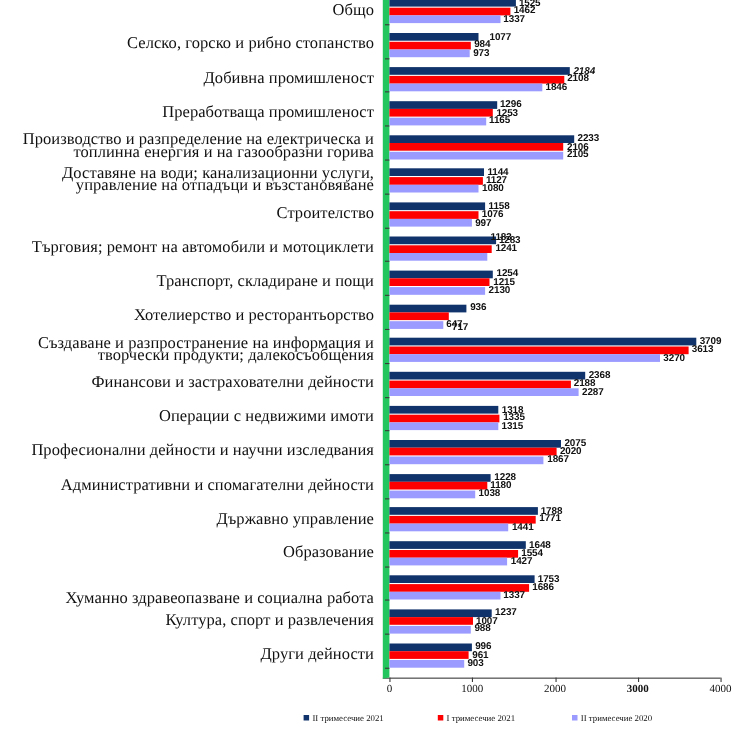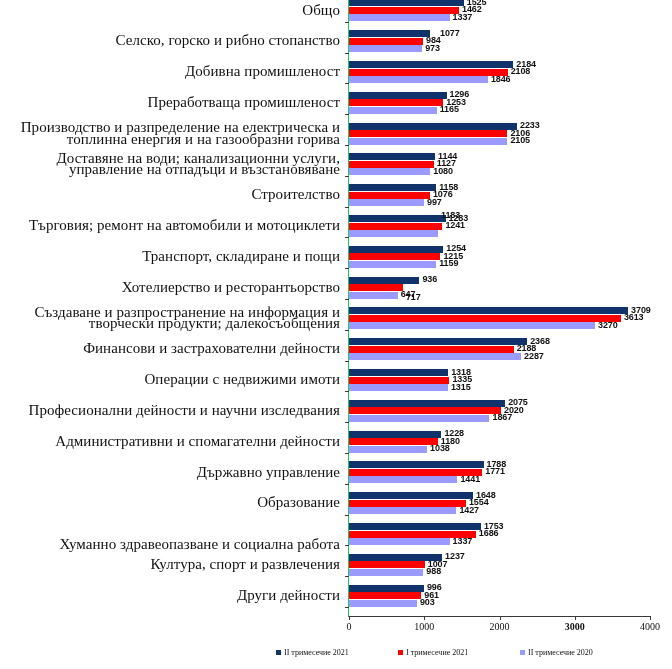--- a/index.html
+++ b/index.html
@@ -43,21 +43,21 @@
     letter-spacing: 0.05px;
   }
 
   
   #plot {
     position: absolute;
     left: 348px;
     top: 0px;
     width: 301px;
     height: 616px;
-    border-left: 1px solid #22c55e;
+    border-left: 6px solid #22c55e;
     border-bottom: 1px solid #3a3a3a;
     box-sizing: content-box;
   }
   #plot-inner {
     position: absolute;
     left: 0; top: 0;
     width: 301px;
     height: 616px;
   }
 
@@ -169,21 +169,21 @@
         <div class="bar-value" style="left: 103.609px; top: 11.9px;">1337</div>
         <div class="tick-mark" style="top: 52.6px;"></div>
         <div class="bar s0" style="left: 0px; top: 30.2px; width: 81.0442px;"></div>
         <div class="bar-value" style="left: 91px; top: 27.7px;">1077</div>
         <div class="bar s1" style="left: 0px; top: 37.7px; width: 74.046px;"></div>
         <div class="bar-value" style="left: 77.046px; top: 35.2px;">984</div>
         <div class="bar s2" style="left: 0px; top: 45.2px; width: 73.2182px;"></div>
         <div class="bar-value" style="left: 76.2182px; top: 42.7px;">973</div>
         <div class="tick-mark" style="top: 83.4px;"></div>
         <div class="bar s0" style="left: 0px; top: 61px; width: 164.346px;"></div>
-        <div class="bar-value" style="left: 167.346px; top: 58.5px;">2184</div>
+        <div class="bar-value" style="left: 167.346px; top: 58.5px; font-style: italic;">2184</div>
         <div class="bar s1" style="left: 0px; top: 68.5px; width: 158.627px;"></div>
         <div class="bar-value" style="left: 161.627px; top: 66px;">2108</div>
         <div class="bar s2" style="left: 0px; top: 76px; width: 138.911px;"></div>
         <div class="bar-value" style="left: 141.911px; top: 73.5px;">1846</div>
         <div class="tick-mark" style="top: 114.2px;"></div>
         <div class="bar s0" style="left: 0px; top: 91.8px; width: 97.524px;"></div>
         <div class="bar-value" style="left: 100.524px; top: 89.3px;">1296</div>
         <div class="bar s1" style="left: 0px; top: 99.3px; width: 94.2882px;"></div>
         <div class="bar-value" style="left: 97.2882px; top: 96.8px;">1253</div>
         <div class="bar s2" style="left: 0px; top: 106.8px; width: 87.6663px;"></div>
@@ -215,21 +215,21 @@
         <div class="bar s1" style="left: 0px; top: 222.5px; width: 93.3852px;"></div>
         <div class="bar-value" style="left: 96.3852px; top: 220px;">1241</div>
         <div class="bar s2" style="left: 0px; top: 230px; width: 89.0208px;"></div>
         <div class="bar-value" style="left: 92.0208px; top: 210px;">1183</div>
         <div class="tick-mark" style="top: 268.2px;"></div>
         <div class="bar s0" style="left: 0px; top: 245.8px; width: 94.3635px;"></div>
         <div class="bar-value" style="left: 97.3635px; top: 243.3px;">1254</div>
         <div class="bar s1" style="left: 0px; top: 253.3px; width: 91.4287px;"></div>
         <div class="bar-value" style="left: 94.4287px; top: 250.8px;">1215</div>
         <div class="bar s2" style="left: 0px; top: 260.8px; width: 87.2147px;"></div>
-        <div class="bar-value" style="left: 90.2147px; top: 258.3px;">1159</div>
+        <div class="bar-value" style="left: 90.2147px; top: 258.3px;">2130</div>
         <div class="tick-mark" style="top: 299px;"></div>
         <div class="bar s0" style="left: 0px; top: 276.6px; width: 70.434px;"></div>
         <div class="bar-value" style="left: 73.434px; top: 274.1px;">936</div>
         <div class="bar s1" style="left: 0px; top: 284.1px; width: 53.9542px;"></div>
         <div class="bar-value" style="left: 56.9542px; top: 292px;">717</div>
         <div class="bar s2" style="left: 0px; top: 291.6px; width: 48.6868px;"></div>
         <div class="bar-value" style="left: 51.6868px; top: 289.1px;">647</div>
         <div class="tick-mark" style="top: 329.8px;"></div>
         <div class="bar s0" style="left: 0px; top: 307.4px; width: 279.102px;"></div>
         <div class="bar-value" style="left: 282.102px; top: 304.9px;">3709</div>

